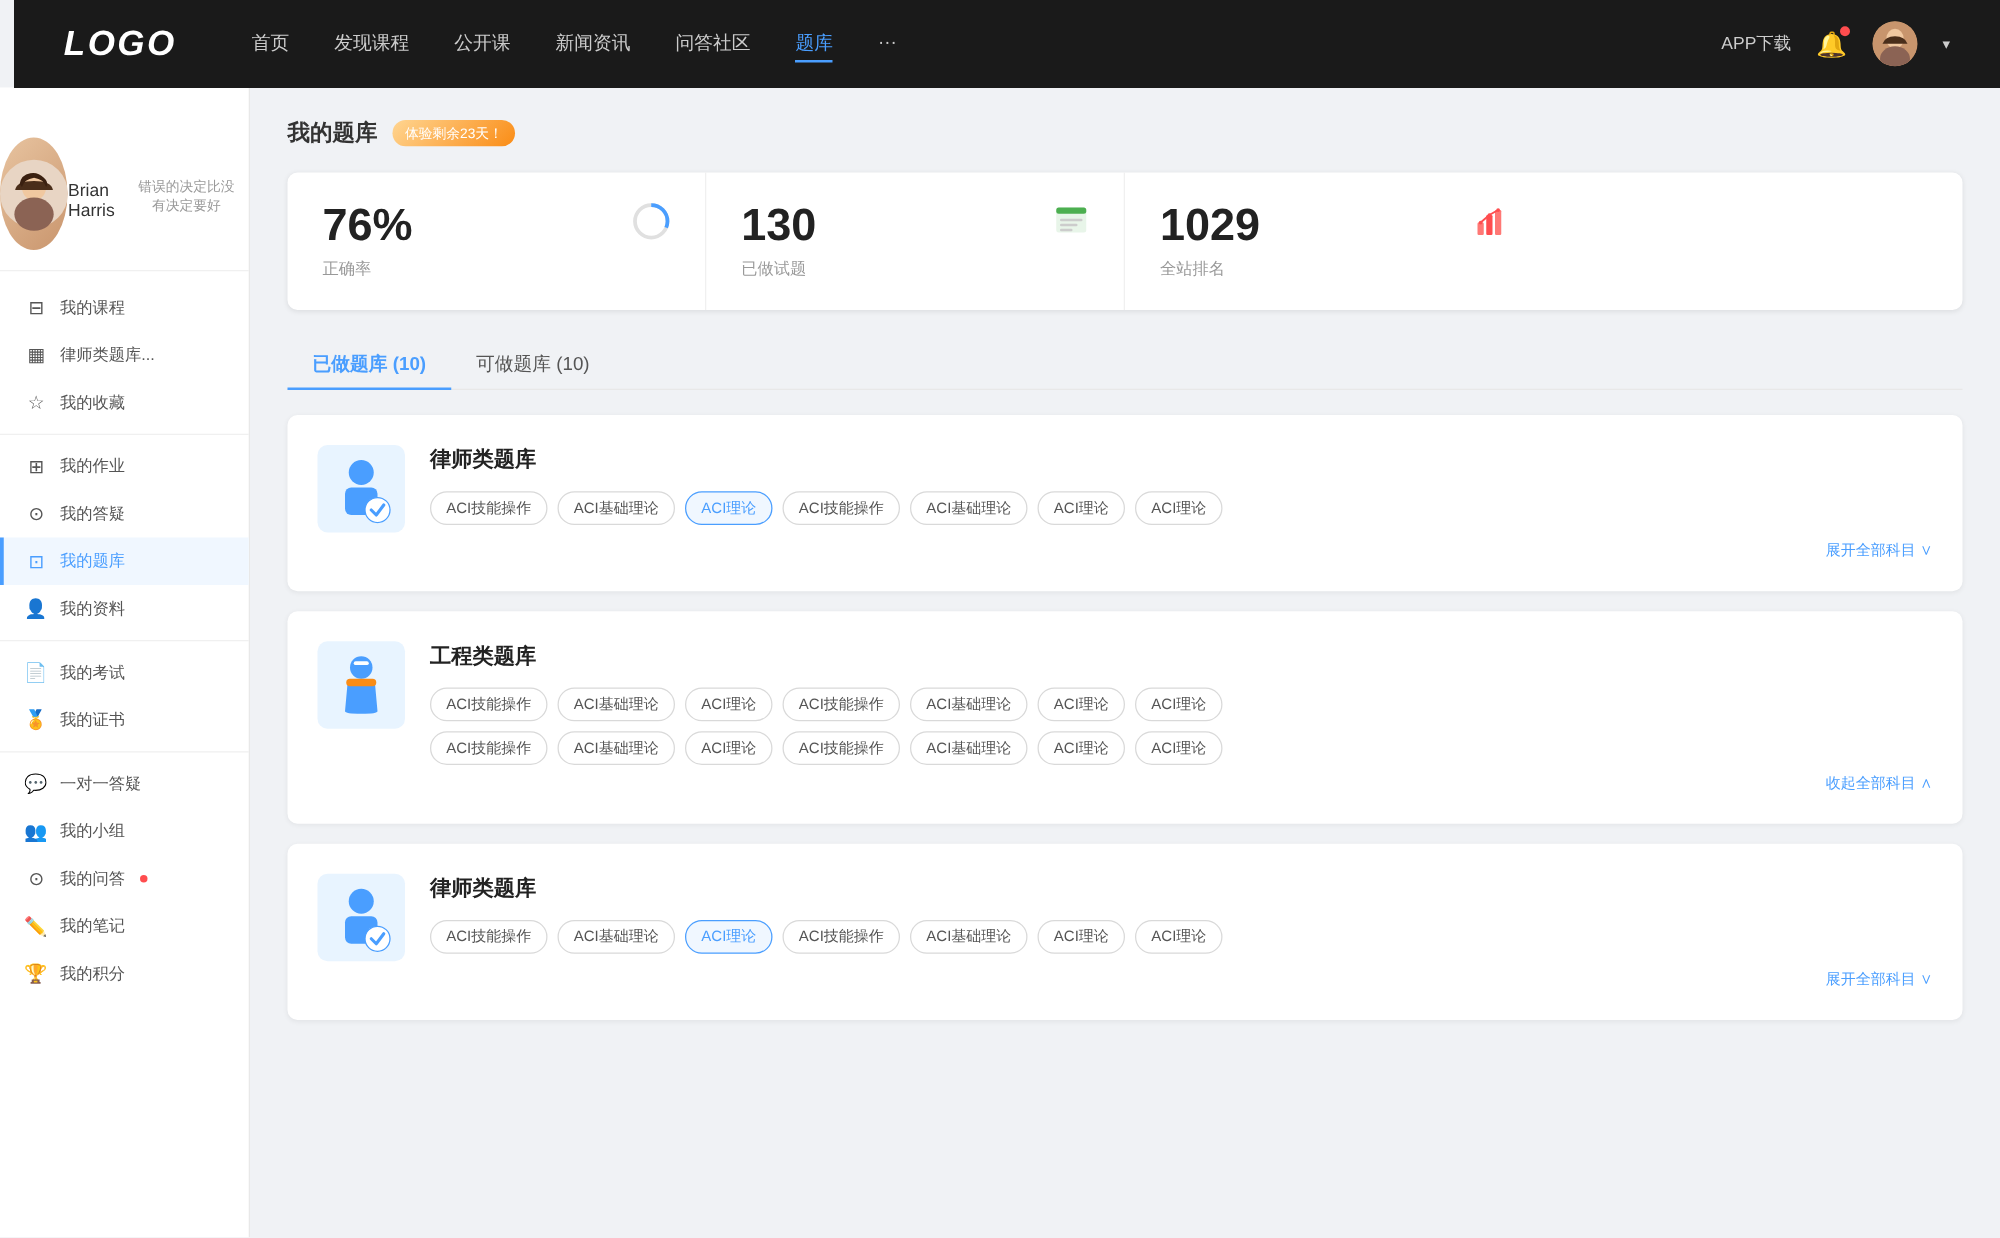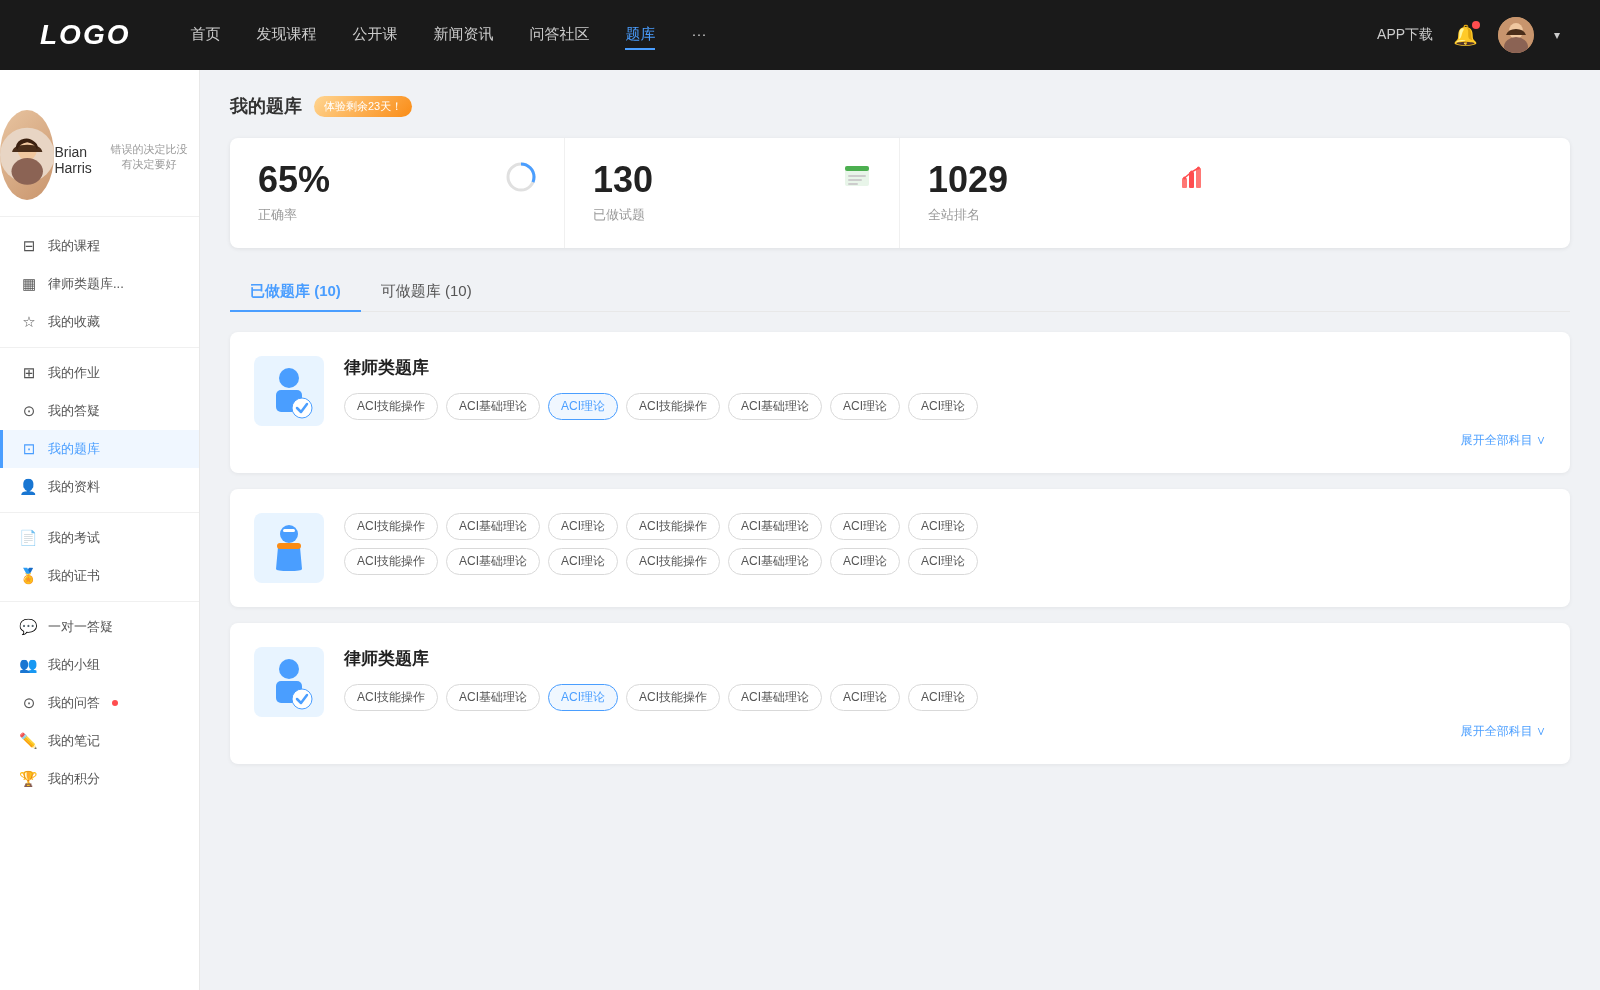--- a/index.html
+++ b/index.html
@@ -1,19 +1,19 @@
 <!DOCTYPE html>
 <html><head>
   <meta charset="utf-8">
   <style>
     * { box-sizing: border-box; margin: 0; padding: 0; }
     body { font-family: -apple-system, BlinkMacSystemFont, 'PingFang SC', 'Microsoft YaHei', sans-serif; background: #f0f2f5; min-height: 990px; }
 
     
-    .header { background: #1a1a1a; height: 70px; display: flex; align-items: center; padding: 0 40px; position: fixed; top: 0; left: 0; right: 0; z-index: 100; }
+    .header { background: #1a1a1a; height: 70px; display: flex; align-items: center; padding: 0 40px; position: fixed; top: 0; left: 11px; right: 0; z-index: 100; }
     .logo { color: white; font-size: 28px; font-weight: bold; letter-spacing: 2px; margin-right: 60px; font-style: italic; }
     .nav { display: flex; gap: 36px; flex: 1; }
     .nav-item { color: #ccc; font-size: 15px; cursor: pointer; padding: 4px 0; text-decoration: none; }
     .nav-item.active { color: #4a9eff; border-bottom: 2px solid #4a9eff; }
     .header-right { display: flex; align-items: center; gap: 20px; }
     .app-download { color: #ccc; font-size: 14px; cursor: pointer; }
     .bell-icon { color: #ccc; font-size: 20px; cursor: pointer; position: relative; }
     .bell-icon::after { content: ''; width: 8px; height: 8px; background: #ff4d4f; border-radius: 50%; position: absolute; top: -2px; right: -2px; }
     .avatar-placeholder { width: 36px; height: 36px; border-radius: 50%; background: linear-gradient(135deg, #e8c4a0, #c9956d); cursor: pointer; }
     .dropdown-arrow { color: #ccc; cursor: pointer; font-size: 12px; }
@@ -179,21 +179,21 @@
 
   <main class="main-content">
 
     <div class="page-header">
       <span class="page-title">我的题库</span>
       <span class="trial-badge">体验剩余23天！</span>
     </div>
 
     <div class="stats-grid">
       <div class="stat-item">
-        <div class="stat-number">65%</div>
+        <div class="stat-number">76%</div>
         <div class="stat-label">正确率</div>
         <div class="stat-icon">
           <svg width="30" height="30" viewBox="0 0 30 30">
             <circle cx="15" cy="15" r="13" fill="none" stroke="#e0e0e0" stroke-width="3"></circle>
             <circle cx="15" cy="15" r="13" fill="none" stroke="#4a9eff" stroke-width="3" stroke-dasharray="45.5 81.7" stroke-dashoffset="20" transform="rotate(-90 15 15)"></circle>
             <circle cx="15" cy="15" r="7" fill="white"></circle>
           </svg>
         </div>
       </div>
       <div class="stat-item">
@@ -265,39 +265,43 @@
       <div class="qbank-header">
         <div class="qbank-icon-wrap">
           <svg width="50" height="55" viewBox="0 0 50 55" xmlns="http://www.w3.org/2000/svg">
             <circle cx="25" cy="13" r="9" fill="#4a9eff"></circle>
             <path d="M14 26 Q14 22 25 22 Q36 22 36 26 L38 48 Q38 50 25 50 Q12 50 12 48 Z" fill="#4a9eff"></path>
             <rect x="13" y="22" width="24" height="6" rx="3" fill="#fa8c16"></rect>
             <rect x="19" y="8" width="12" height="3" rx="1.5" fill="white"></rect>
           </svg>
         </div>
         <div class="qbank-info">
+          <div class="qbank-name">工程类题库</div>
           <div class="tags-row" style="margin-bottom:8px;">
             <span class="tag">ACI技能操作</span>
             <span class="tag">ACI基础理论</span>
             <span class="tag">ACI理论</span>
             <span class="tag">ACI技能操作</span>
             <span class="tag">ACI基础理论</span>
             <span class="tag">ACI理论</span>
             <span class="tag">ACI理论</span>
           </div>
           <div class="tags-row">
             <span class="tag">ACI技能操作</span>
             <span class="tag">ACI基础理论</span>
             <span class="tag">ACI理论</span>
             <span class="tag">ACI技能操作</span>
             <span class="tag">ACI基础理论</span>
             <span class="tag">ACI理论</span>
             <span class="tag">ACI理论</span>
           </div>
         </div>
+      </div>
+      <div class="expand-row">
+        <span class="expand-link">收起全部科目 ∧</span>
       </div>
     </div>
 
     <div class="qbank-card">
       <div class="qbank-header">
         <div class="qbank-icon-wrap">
           <svg width="50" height="55" viewBox="0 0 50 55" xmlns="http://www.w3.org/2000/svg">
             <circle cx="25" cy="14" r="10" fill="#4a9eff"></circle>
             <rect x="12" y="26" width="26" height="22" rx="5" fill="#4a9eff"></rect>
             <circle cx="38" cy="44" r="10" fill="white" stroke="#4a9eff" stroke-width="1"></circle>

